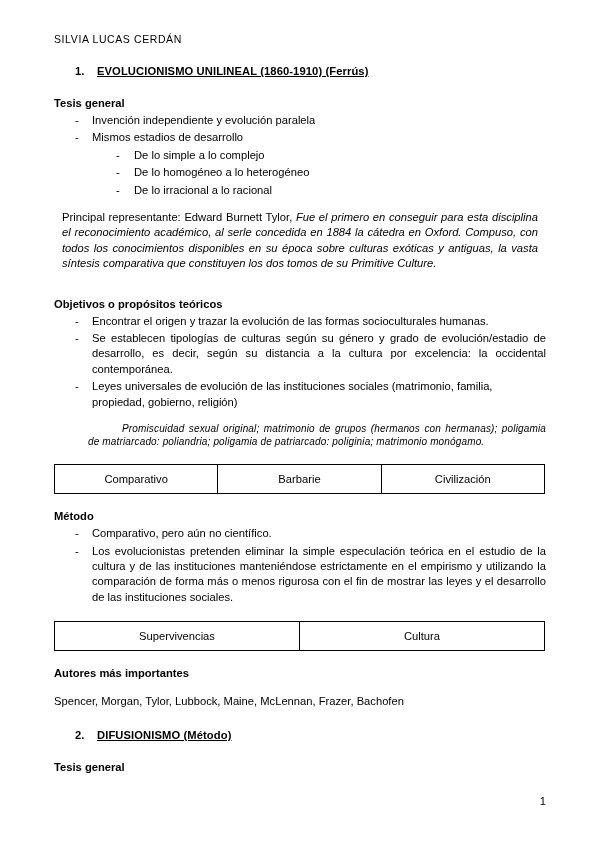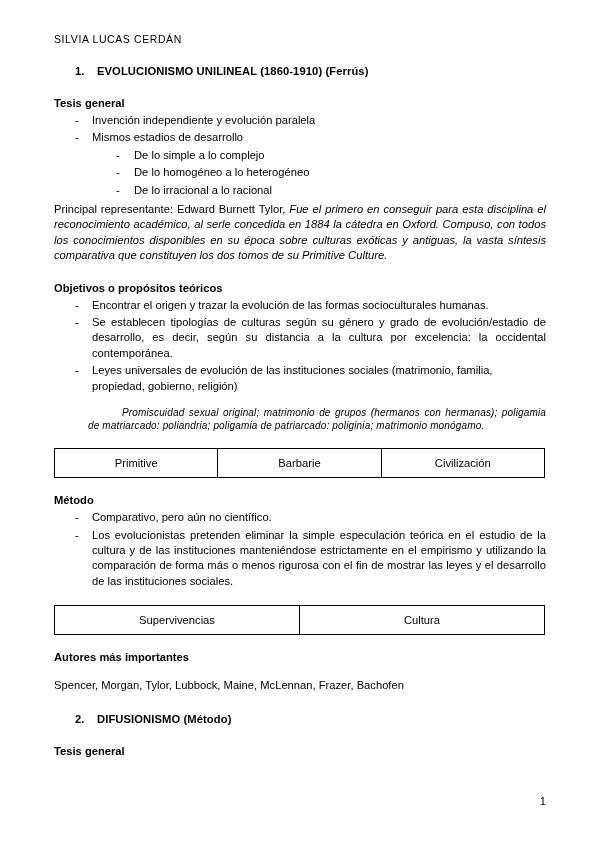--- a/index.html
+++ b/index.html
@@ -50,20 +50,21 @@
 
   
   .section-heading {
     font-size: 11.2px;
     font-weight: bold;
     margin: 0;
     padding-top: 18px;
     padding-left: 21px;
     line-height: 15px;
     letter-spacing: 0.1px;
+    text-decoration: underline;
   }
   .section-heading .num {
     display: inline-block;
     width: 22px;
   }
 
   
   .subhead {
     font-size: 11.2px;
     font-weight: bold;
@@ -112,21 +113,21 @@
     position: absolute;
     left: 62px;
     top: 0;
   }
 
   
   .para {
     font-size: 11.2px;
     line-height: 15.4px;
     text-align: justify;
-    margin: 0;
+    margin: 8px;
     padding-top: 4px;
   }
   .para i { font-style: italic; }
 
   
   .note {
     font-size: 10px;
     font-style: italic;
     line-height: 13px;
     text-align: justify;
@@ -200,21 +201,21 @@
       <li class="nojust">Encontrar el origen y trazar la evolución de las formas socioculturales humanas.</li>
       <li>Se establecen tipologías de culturas según su género y grado de evolución/estadio de desarrollo, es decir, según su distancia a la cultura por excelencia: la occidental contemporánea.</li>
       <li class="nojust">Leyes universales de evolución de las instituciones sociales (matrimonio, familia, propiedad, gobierno, religión)</li>
     </ul>
 
     <p class="note">Promiscuidad sexual original; matrimonio de grupos (hermanos con hermanas); poligamia de matriarcado: poliandria; poligamia de patriarcado: poliginia; matrimonio monógamo.</p>
 
     <table class="grid">
       <tbody>
         <tr>
-          <td>Primitive</td>
+          <td>Comparativo</td>
           <td>Barbarie</td>
           <td>Civilización</td>
         </tr>
       </tbody>
     </table>
 
     <div class="subhead tight">Método</div>
     <ul class="dash">
       <li class="nojust">Comparativo, pero aún no científico.</li>
       <li>Los evolucionistas pretenden eliminar la simple especulación teórica en el estudio de la cultura y de las instituciones manteniéndose estrictamente en el empirismo y utilizando la comparación de forma más o menos rigurosa con el fin de mostrar las leyes y el desarrollo de las instituciones sociales.</li>

